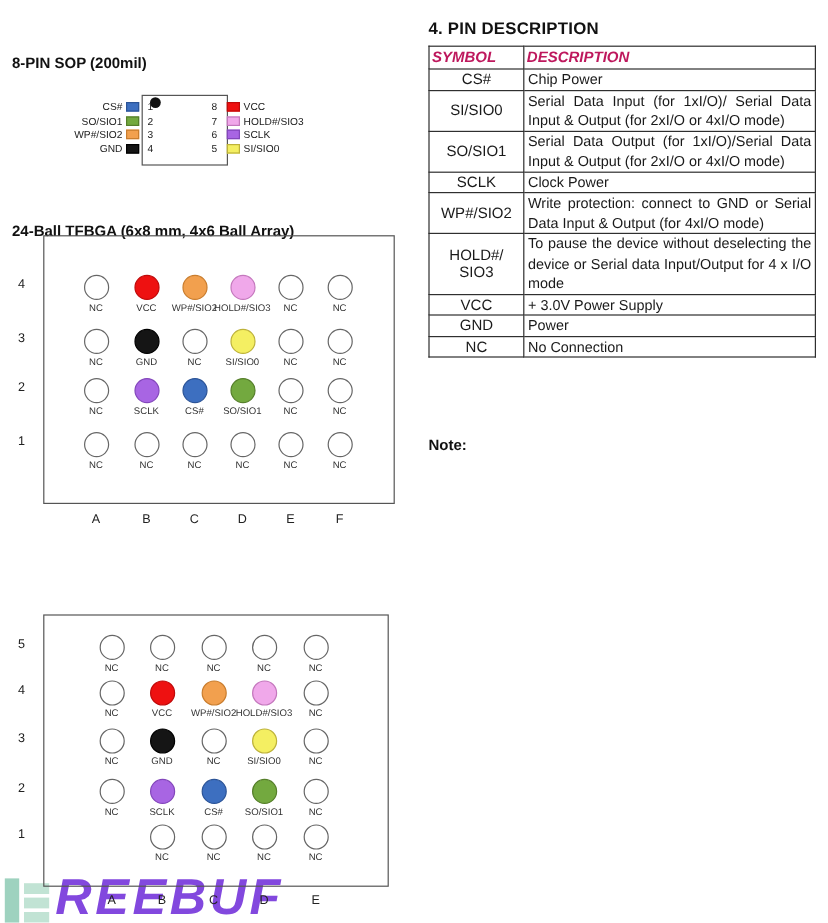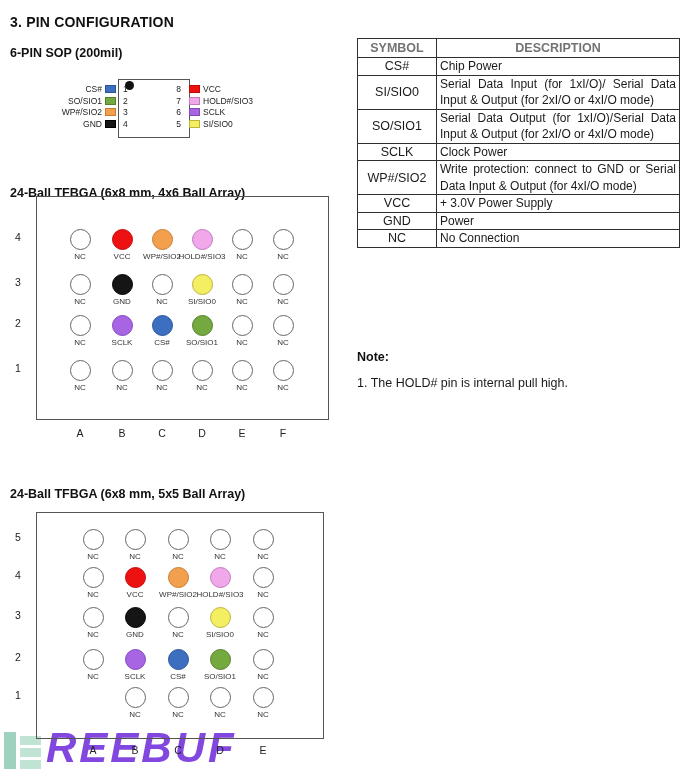--- a/index.html
+++ b/index.html
@@ -23,21 +23,21 @@
   .bga-rect{border:1.4px solid #555;background:transparent;}
   .bga-ball{position:absolute;border-radius:50%;border:1px solid;box-sizing:border-box;}
   .bga-balllabel{position:absolute;width:64px;text-align:center;font-size:8px;line-height:9px;color:#333;}
   .bga-rowlabel{position:absolute;width:20px;text-align:center;font-size:10.5px;color:#222;}
   .bga-collabel{position:absolute;width:20px;text-align:center;font-size:10.5px;color:#222;}
 
   
   #pin-table{position:absolute;left:357px;top:38px;width:323px;border-collapse:collapse;
              table-layout:fixed;z-index:1;}
   #pin-table th,#pin-table td{border:1.4px solid #2f2f2f;}
-  #pin-table th{font-size:12.5px;font-weight:bold;text-align:center;padding:2px 2px;color:#737373;}
+  #pin-table th{font-size:12.5px;font-weight:bold;text-align:left;padding:2px 2px;color:#be185d;font-style:italic;}
   #pin-table td.sym{font-size:12.5px;text-align:center;vertical-align:middle;
                     white-space:pre-line;padding:1px 1px;color:#1a1a1a;}
   #pin-table td.desc{font-size:12px;line-height:16.5px;text-align:justify;
                      padding:0 3px;color:#1a1a1a;}
 
   .note-label{font-size:12.5px;font-weight:bold;color:#111;}
   .note-text{font-size:12.5px;color:#1a1a1a;}
 
   
   #watermark{position:absolute;left:4px;top:726px;z-index:0;display:flex;align-items:flex-start;opacity:.85;}
@@ -56,22 +56,21 @@
     <div class="wm-hbars">
       <div style="background: rgb(183, 223, 205);"></div>
         <div style="background: rgb(183, 223, 205);"></div>
         <div style="background: rgb(183, 223, 205);"></div>
     </div>
     <span class="wm-text" style="color: #6d28d9; font-style: italic;">REEBUF</span>
   </div>
 
   <div class="layer">
 
-    <div class="abs h1" style="left:10px;top:14px;">3. PIN CONFIGURATION</div>
-    <div class="abs h2" style="left:10px;top:46px;">6-PIN SOP (200mil)</div>
+    <div class="abs h2" style="left:10px;top:46px;">8-PIN SOP (200mil)</div>
 
     <div class="abs sop-body" style="left:118px;top:79px;width:70px;height:57px;"></div>
     <div class="abs sop-dot" style="left:125px;top:81px;"></div>
     <div id="sop-pins">
         <div class="sop-lbl" style="position: absolute; left: 28px; top: 84px; width: 74px; text-align: right;">CS#</div>
         <div class="sop-sq" style="position: absolute; left: 105px; top: 85px; background: rgb(61, 111, 192); border-color: rgb(44, 84, 151);"></div>
         <div class="sop-num" style="position: absolute; left: 123px; top: 84px;">1</div>
         <div class="sop-lbl" style="position: absolute; left: 28px; top: 95.5px; width: 74px; text-align: right;">SO/SIO1</div>
         <div class="sop-sq" style="position: absolute; left: 105px; top: 96.5px; background: rgb(115, 169, 63); border-color: rgb(86, 127, 43);"></div>
         <div class="sop-num" style="position: absolute; left: 123px; top: 95.5px;">2</div>
@@ -91,21 +90,20 @@
         <div class="sop-sq" style="position: absolute; left: 189px; top: 108px; background: rgb(168, 101, 227); border-color: rgb(131, 71, 187);"></div>
         <div class="sop-lbl" style="position: absolute; left: 203px; top: 107px;">SCLK</div>
         <div class="sop-num" style="position: absolute; left: 168px; top: 118.5px; width: 13px; text-align: right;">5</div>
         <div class="sop-sq" style="position: absolute; left: 189px; top: 119.5px; background: rgb(244, 239, 98); border-color: rgb(189, 178, 58);"></div>
         <div class="sop-lbl" style="position: absolute; left: 203px; top: 118.5px;">SI/SIO0</div>
       </div>
 
     <div class="abs h2" style="left:10px;top:186px;">24-Ball TFBGA (6x8 mm, 4x6 Ball Array)</div>
     <div class="abs bga-rect" style="left:36px;top:196px;width:291px;height:222px;"></div>
 
-    <div class="abs h2" style="left:10px;top:487px;">24-Ball TFBGA (6x8 mm, 5x5 Ball Array)</div>
     <div class="abs bga-rect" style="left:36px;top:512px;width:286px;height:225px;"></div>
 
     <div id="bga46-balls">
         <div class="bga-rowlabel" style="position: absolute; left: 8px; top: 231px;">4</div>
         <div class="bga-ball" style="position: absolute; left: 69.5px; top: 228.5px; height: 21px; width: 21px; background: rgb(255, 255, 255); border-color: rgb(102, 102, 102);"></div>
         <div class="bga-balllabel" style="position: absolute; left: 48px; top: 251.5px;">NC</div>
         <div class="bga-ball" style="position: absolute; left: 111.5px; top: 228.5px; height: 21px; width: 21px; background: rgb(238, 17, 17); border-color: rgb(192, 10, 10);"></div>
         <div class="bga-balllabel" style="position: absolute; left: 90px; top: 251.5px;">VCC</div>
         <div class="bga-ball" style="position: absolute; left: 151.5px; top: 228.5px; height: 21px; width: 21px; background: rgb(242, 160, 78); border-color: rgb(201, 125, 46);"></div>
         <div class="bga-balllabel" style="position: absolute; left: 130px; top: 251.5px;">WP#/SIO2</div>
@@ -215,20 +213,21 @@
         <div class="bga-balllabel" style="position: absolute; left: 188px; top: 709.5px;">NC</div>
         <div class="bga-ball" style="position: absolute; left: 252.5px; top: 686.5px; height: 21px; width: 21px; background: rgb(255, 255, 255); border-color: rgb(102, 102, 102);"></div>
         <div class="bga-balllabel" style="position: absolute; left: 231px; top: 709.5px;">NC</div>
         <div class="bga-collabel" style="position: absolute; left: 83px; top: 744px;">A</div>
         <div class="bga-collabel" style="position: absolute; left: 125px; top: 744px;">B</div>
         <div class="bga-collabel" style="position: absolute; left: 168px; top: 744px;">C</div>
         <div class="bga-collabel" style="position: absolute; left: 210px; top: 744px;">D</div>
         <div class="bga-collabel" style="position: absolute; left: 253px; top: 744px;">E</div>
       </div>
 
+    <div class="abs h1" style="left:357px;top:15px;">4. PIN DESCRIPTION</div>
     <table id="pin-table">
       <colgroup>
           <col style="width:79px">
           <col>
         </colgroup>
       <thead>
           <tr>
             <th>SYMBOL</th>
             <th>DESCRIPTION</th>
           </tr>
@@ -248,31 +247,35 @@
           </tr>
           <tr>
             <td class="sym">SCLK</td>
             <td class="desc">Clock Power</td>
           </tr>
           <tr>
             <td class="sym">WP#/SIO2</td>
             <td class="desc">Write protection: connect to GND or Serial Data Input &amp; Output (for 4xI/O mode)</td>
           </tr>
           <tr>
+            <td class="sym">HOLD#/
+SIO3</td>
+            <td class="desc">To pause the device without deselecting the device or Serial data Input/Output for 4 x I/O mode</td>
+          </tr>
+          <tr>
             <td class="sym">VCC</td>
             <td class="desc">+ 3.0V Power Supply</td>
           </tr>
           <tr>
             <td class="sym">GND</td>
             <td class="desc">Power</td>
           </tr>
           <tr>
             <td class="sym">NC</td>
             <td class="desc">No Connection</td>
           </tr>
         </tbody>
     </table>
 
-    <div class="abs note-label" style="left:357px;top:350px;">Note:</div>
-    <div class="abs note-text" style="left:357px;top:376px;">1. The HOLD# pin is internal pull high.</div>
+    <div class="abs note-label" style="left:357px;top:364px;">Note:</div>
 
   </div>
 </div>
 
 </body></html>

